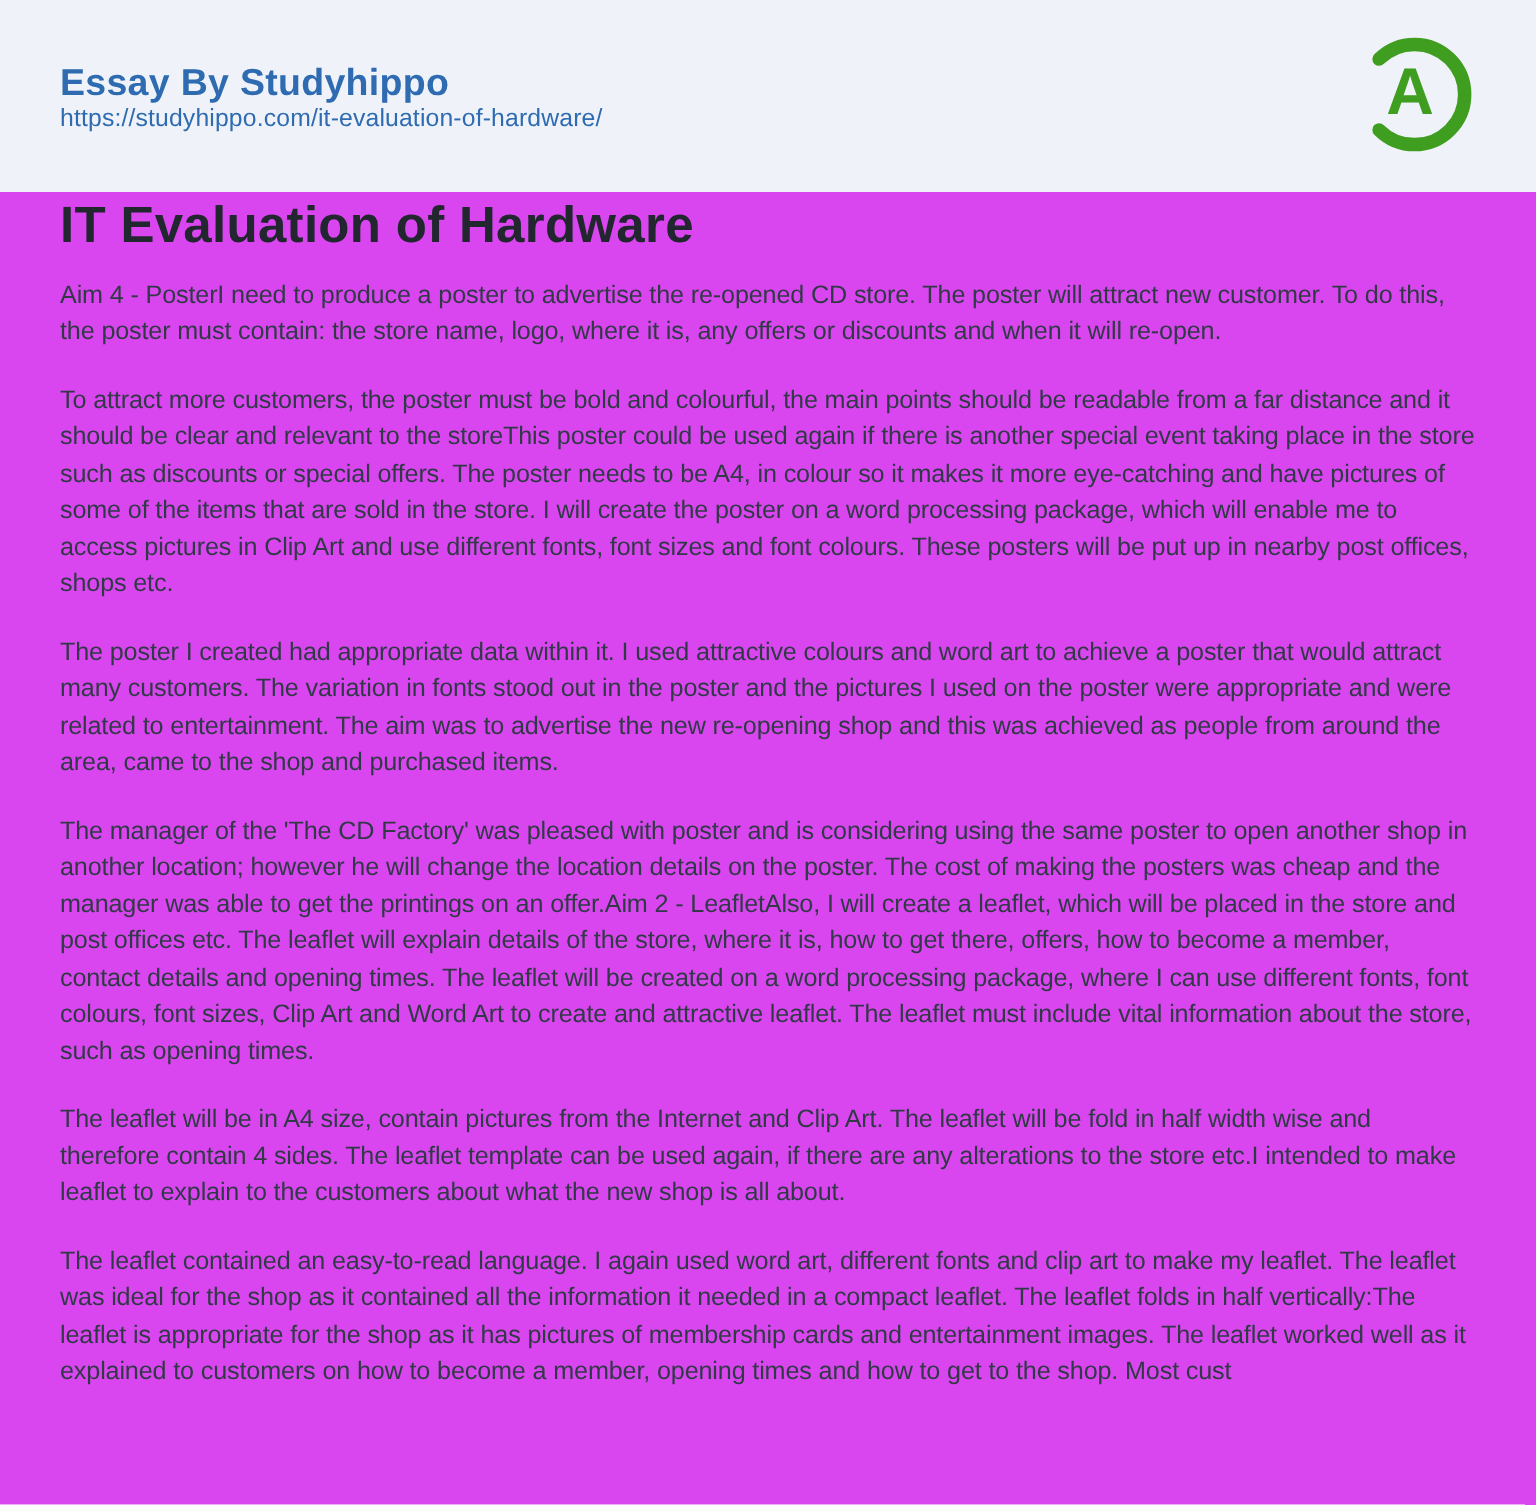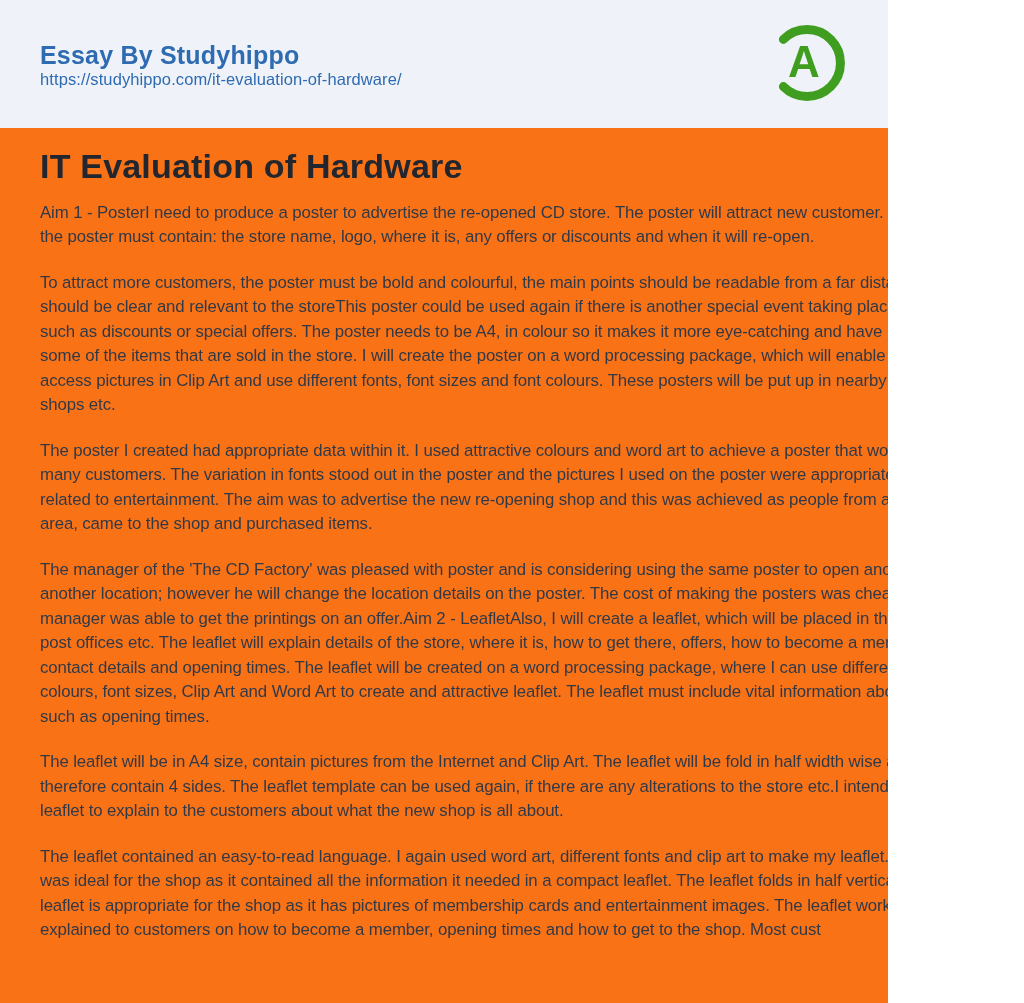--- a/index.html
+++ b/index.html
@@ -3,23 +3,23 @@
 <meta charset="utf-8">
 <style>
   html, body {
     margin: 0;
     padding: 0;
     background: #ffffff;
     font-family: "Liberation Sans", sans-serif;
   }
   .page {
     position: relative;
-    width: 888px;
+    width: 1024px;
     height: 1003px;
-    background: #f97316;
+    background: #d946ef;
     overflow: hidden;
   }
   .site-header {
     position: relative;
     width: 100%;
     height: 128px;
     background: #eff3f9;
     box-sizing: border-box;
     padding: 42px 40px 0 40px;
   }
@@ -53,21 +53,21 @@
     display: flex;
     align-items: center;
     justify-content: center;
     color: #3f9e1f;
     font-size: 44px;
     font-weight: bold;
     font-family: "Liberation Sans", sans-serif;
   }
   .article {
     box-sizing: border-box;
-    padding: 18px 40px 0 40px;
+    padding: 2px 40px 0 40px;
     width: 1024px;
   }
   .article-title {
     margin: 0 0 14px 0;
     color: #21262f;
     font-size: 34px;
     font-weight: bold;
     letter-spacing: 0.2px;
     line-height: 1.2;
   }
@@ -93,21 +93,21 @@
       <svg viewBox="0 0 84 84">
         <path d="M 18.4 18.4 A 33.4 33.4 0 1 1 18.4 65.6" fill="none" stroke="#3f9e1f" stroke-width="9" stroke-linecap="round"></path>
       </svg>
       <span class="logo-letter">A</span>
     </div>
   </header>
 
   <main class="article">
     <h1 class="article-title">IT Evaluation of Hardware</h1>
 
-    <p>Aim 1 - PosterI need to produce a poster to advertise the re-opened CD store. The poster will attract new customer. To do this, the poster must contain: the store name, logo, where it is, any offers or discounts and when it will re-open.</p>
+    <p>Aim 4 - PosterI need to produce a poster to advertise the re-opened CD store. The poster will attract new customer. To do this, the poster must contain: the store name, logo, where it is, any offers or discounts and when it will re-open.</p>
     <p>To attract more customers, the poster must be bold and colourful, the main points should be readable from a far distance and it should be clear and relevant to the storeThis poster could be used again if there is another special event taking place in the store such as discounts or special offers. The poster needs to be A4, in colour so it makes it more eye-catching and have pictures of some of the items that are sold in the store. I will create the poster on a word processing package, which will enable me to access pictures in Clip Art and use different fonts, font sizes and font colours. These posters will be put up in nearby post offices, shops etc.</p>
     <p>The poster I created had appropriate data within it. I used attractive colours and word art to achieve a poster that would attract many customers. The variation in fonts stood out in the poster and the pictures I used on the poster were appropriate and were related to entertainment. The aim was to advertise the new re-opening shop and this was achieved as people from around the area, came to the shop and purchased items.</p>
     <p>The manager of the 'The CD Factory' was pleased with poster and is considering using the same poster to open another shop in another location; however he will change the location details on the poster. The cost of making the posters was cheap and the manager was able to get the printings on an offer.Aim 2 - LeafletAlso, I will create a leaflet, which will be placed in the store and post offices etc. The leaflet will explain details of the store, where it is, how to get there, offers, how to become a member, contact details and opening times. The leaflet will be created on a word processing package, where I can use different fonts, font colours, font sizes, Clip Art and Word Art to create and attractive leaflet. The leaflet must include vital information about the store, such as opening times.</p>
     <p>The leaflet will be in A4 size, contain pictures from the Internet and Clip Art. The leaflet will be fold in half width wise and therefore contain 4 sides. The leaflet template can be used again, if there are any alterations to the store etc.I intended to make leaflet to explain to the customers about what the new shop is all about.</p>
     <p>The leaflet contained an easy-to-read language. I again used word art, different fonts and clip art to make my leaflet. The leaflet was ideal for the shop as it contained all the information it needed in a compact leaflet. The leaflet folds in half vertically:The leaflet is appropriate for the shop as it has pictures of membership cards and entertainment images. The leaflet worked well as it explained to customers on how to become a member, opening times and how to get to the shop. Most cust</p>
   </main>
 
 </div>
 
 </body></html>

